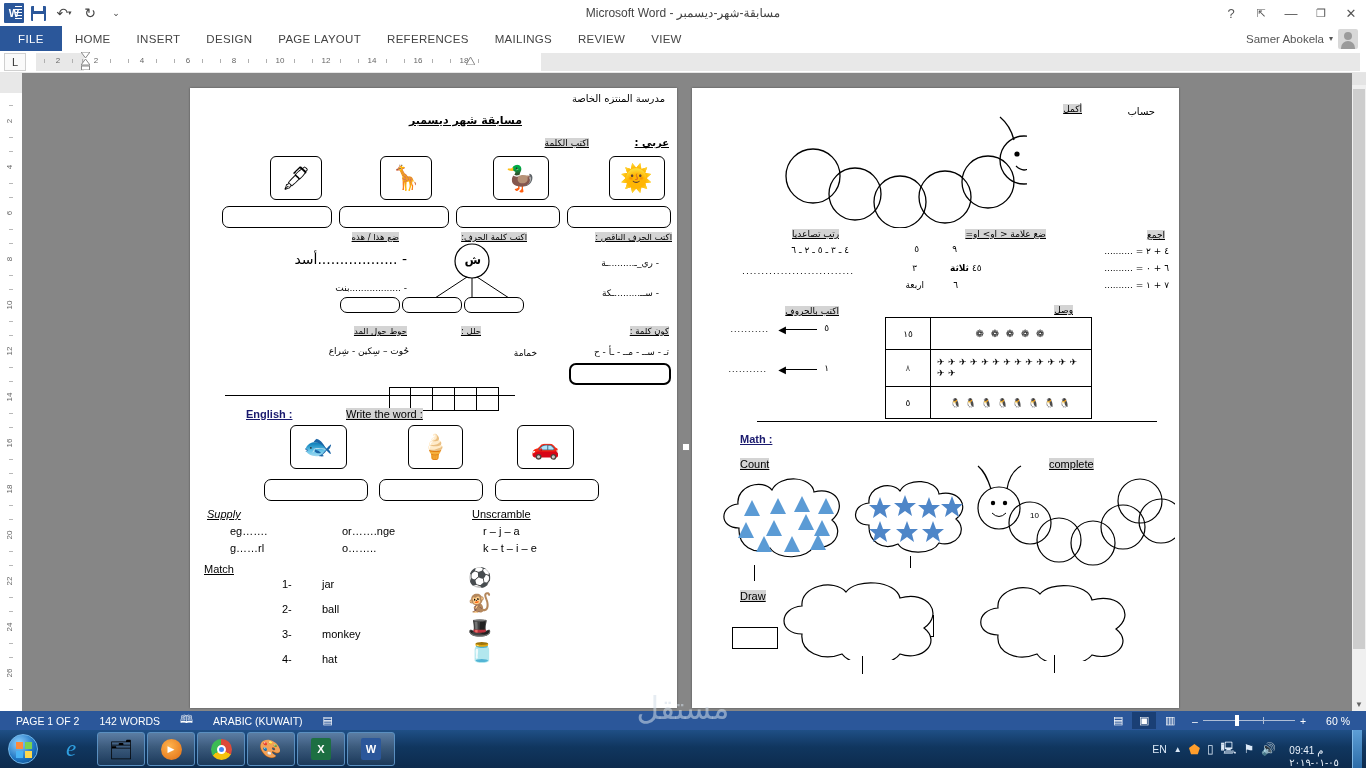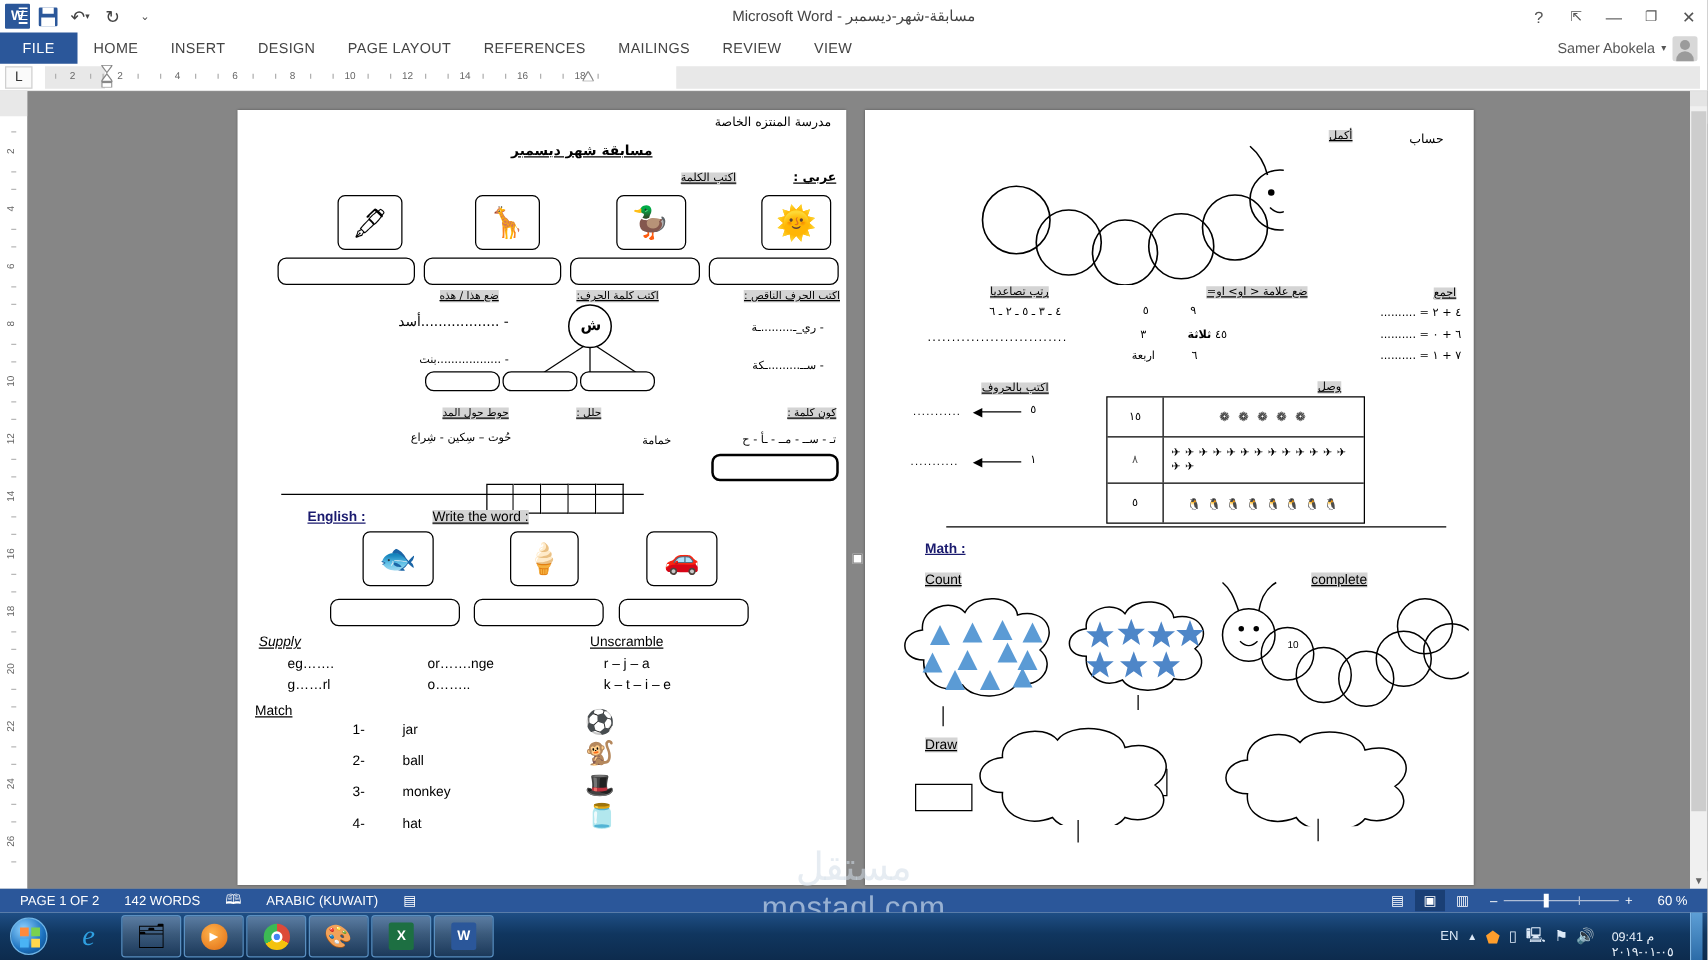--- a/index.html
+++ b/index.html
@@ -297,21 +297,21 @@
         <div class="abs rbox" style="right:228px; top:118px; width:110px; height:22px;"></div>
         <div class="abs rbox" style="right:345px; top:118px; width:110px; height:22px;"></div>
 
         <div class="abs ar ul hl" style="right:5px; top:144px; font-size:8.5px;">اكتب الحرف الناقص :</div>
         <div class="abs ar ul hl" style="right:150px; top:144px; font-size:8.5px;">اكتب كلمة الحرف:</div>
         <div class="abs ar ul hl" style="right:278px; top:144px; font-size:8.5px;">ضع هذا / هذه</div>
 
         <div class="abs ar" style="right:18px; top:170px; font-size:9px;">- ري_ـ.........ـة</div>
         <div class="abs ar" style="right:18px; top:200px; font-size:9px;">- ســ.........ـكة</div>
 
-        <div class="abs ar" style="right:270px; top:163px; font-size:11px;margin-left:11px;">-  ..................أسد</div>
+        <div class="abs ar" style="right:270px; top:163px; font-size:14px;margin-left:11px;">-  ..................أسد</div>
         <div class="abs ar" style="right:270px; top:195px; font-size:9px;">-  ..................بنت</div>
 
         <svg class="abs" style="right:150px; top:155px; width:110px; height:60px;" viewBox="0 0 110 60">
           <ellipse cx="55" cy="18" rx="17" ry="17" fill="#fff" stroke="#000" stroke-width="1.2"></ellipse>
           <line x1="55" y1="35" x2="55" y2="55" stroke="#000" stroke-width="1"></line>
           <line x1="50" y1="34" x2="18" y2="55" stroke="#000" stroke-width="1"></line>
           <line x1="60" y1="34" x2="92" y2="55" stroke="#000" stroke-width="1"></line>
         </svg>
         <div class="abs ar" style="right:196px; top:165px; font-size:12px; font-weight:bold;">ش</div>
         <div class="abs rbox" style="right:153px; top:209px; width:60px; height:16px; border-width:1.2px;"></div>
@@ -557,21 +557,20 @@
         <span class="zs-thumb"></span>
       </span>
       <span>+</span>
     </div>
     <div class="sb-item">60 %</div>
   </div>
 </div>
 
 <div class="watermark" style="bottom:20px;">
   <div class="wm-ar">مستقل</div>
-  <div class="wm-en">mostaql.com</div>
 </div>
 
 <div class="taskbar">
   <div class="startorb">
       <div class="orb"></div>
     </div>
   <div class="tbicon">
     <span style="font-size:23px;color:#2f9fe0;font-family:'Liberation Serif',serif;font-style:italic;">e</span>
     </div>
   <div class="tbicon boxed">

